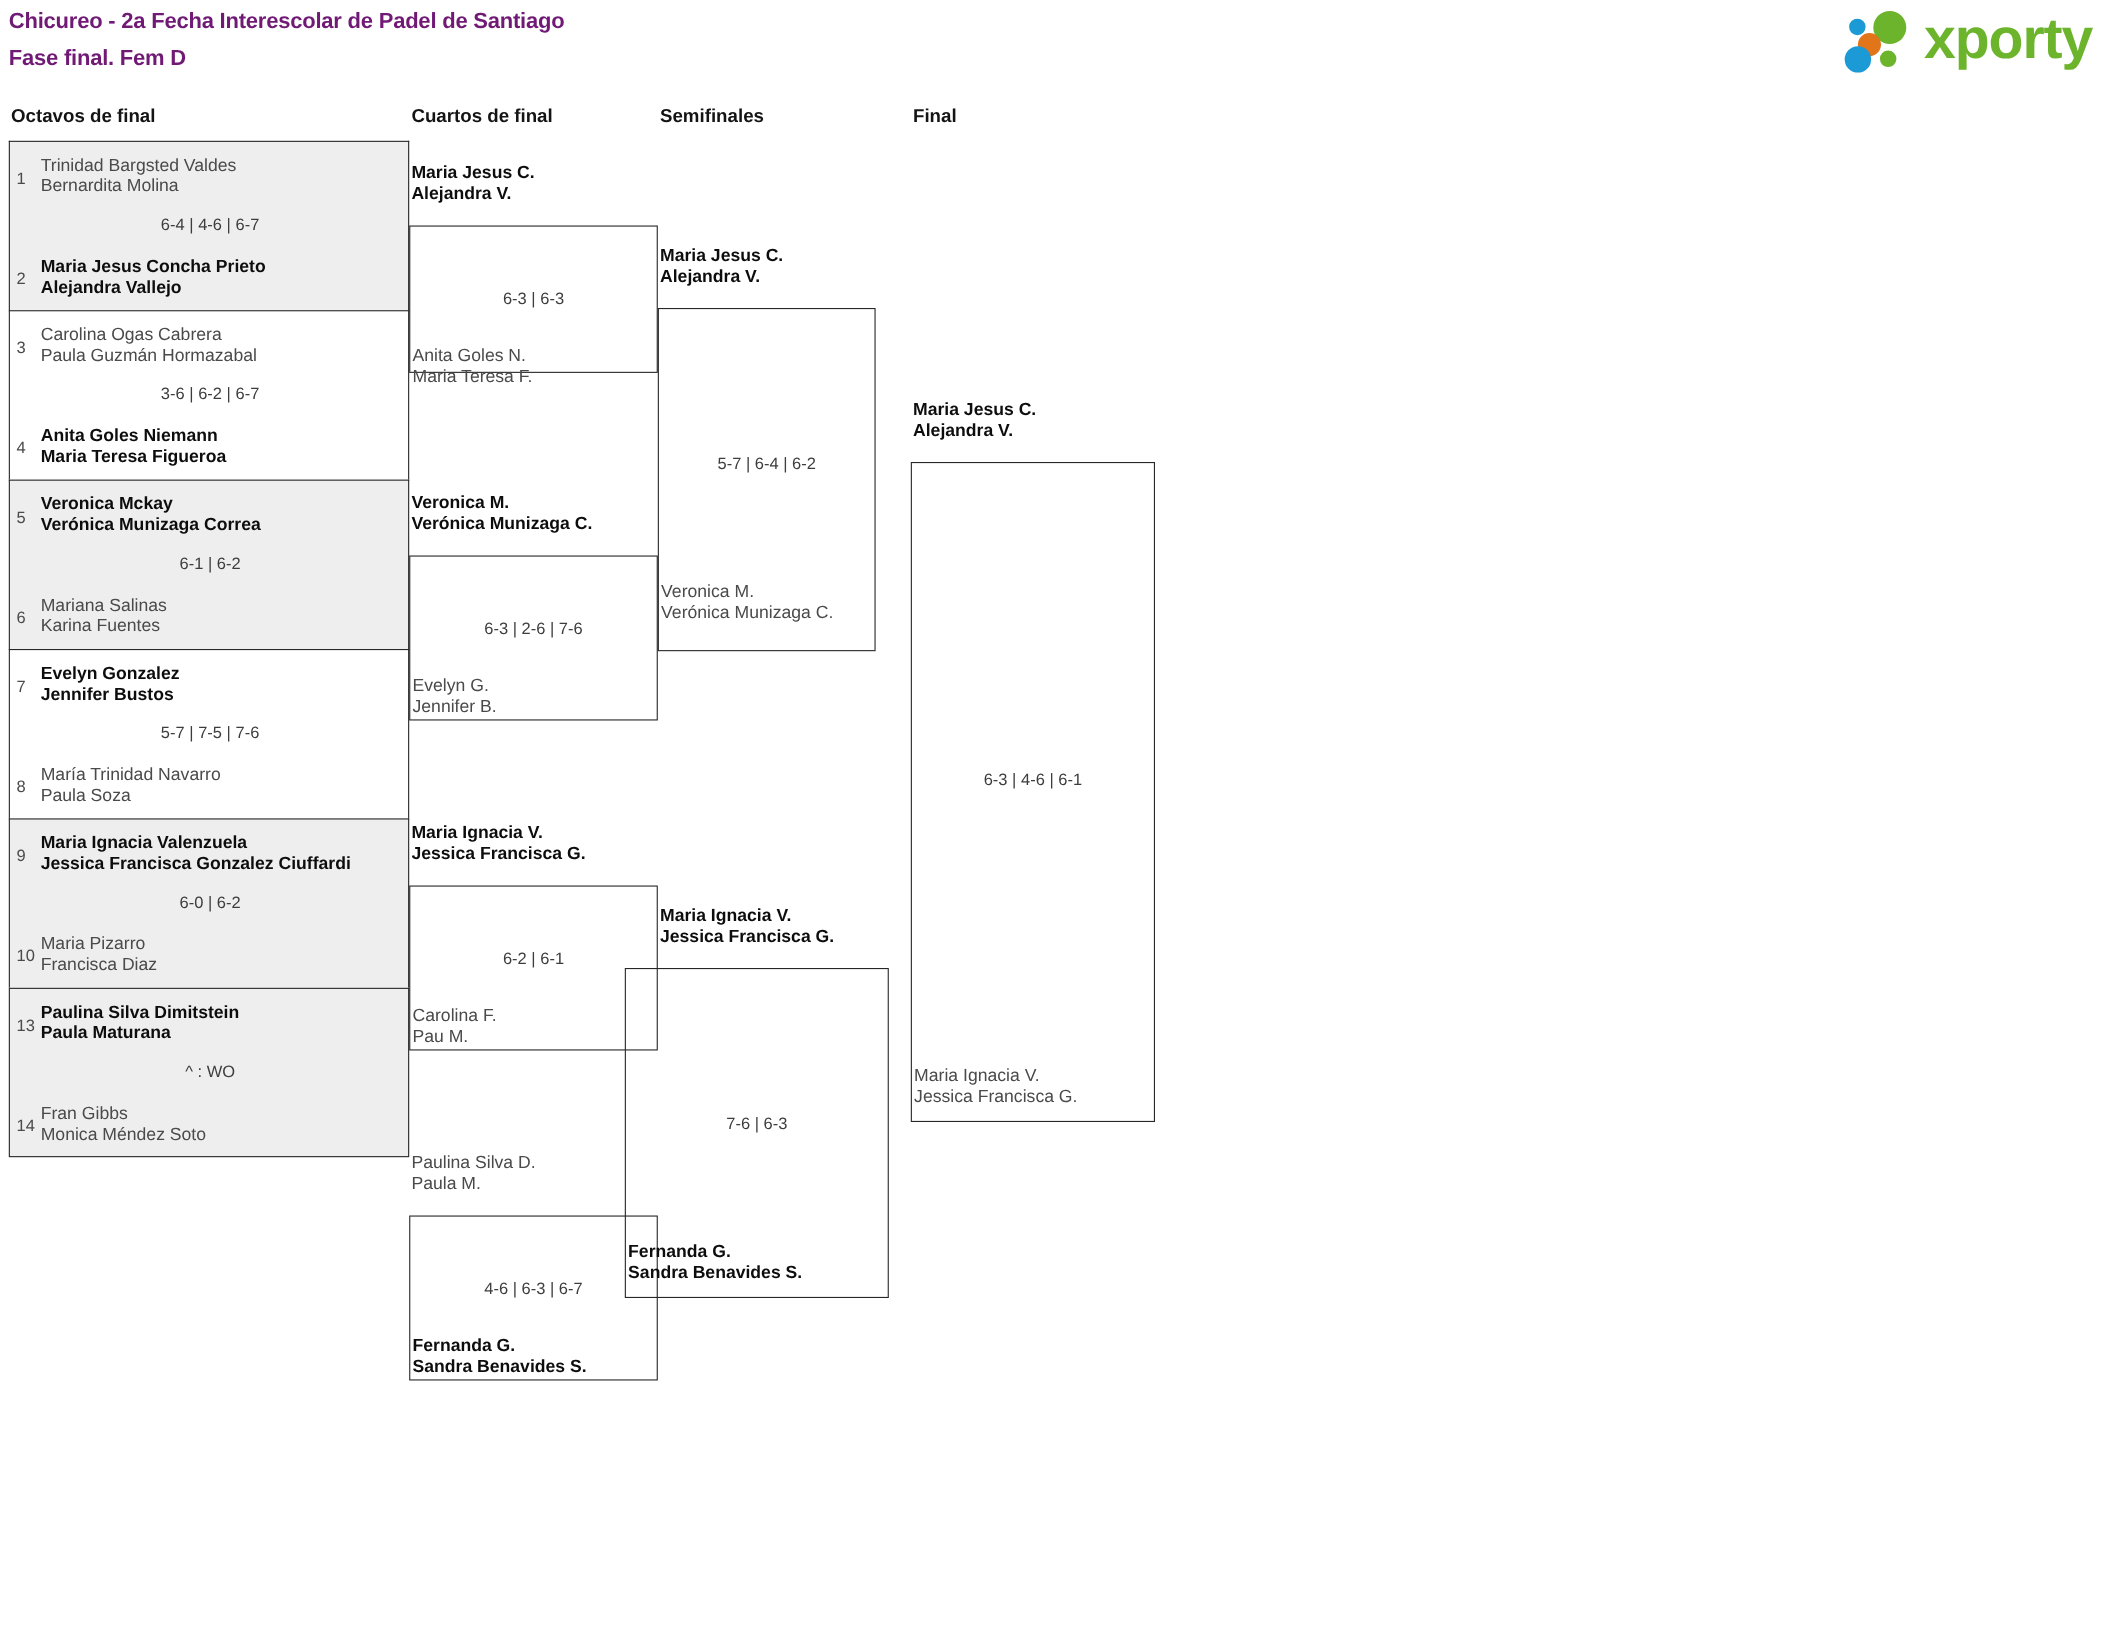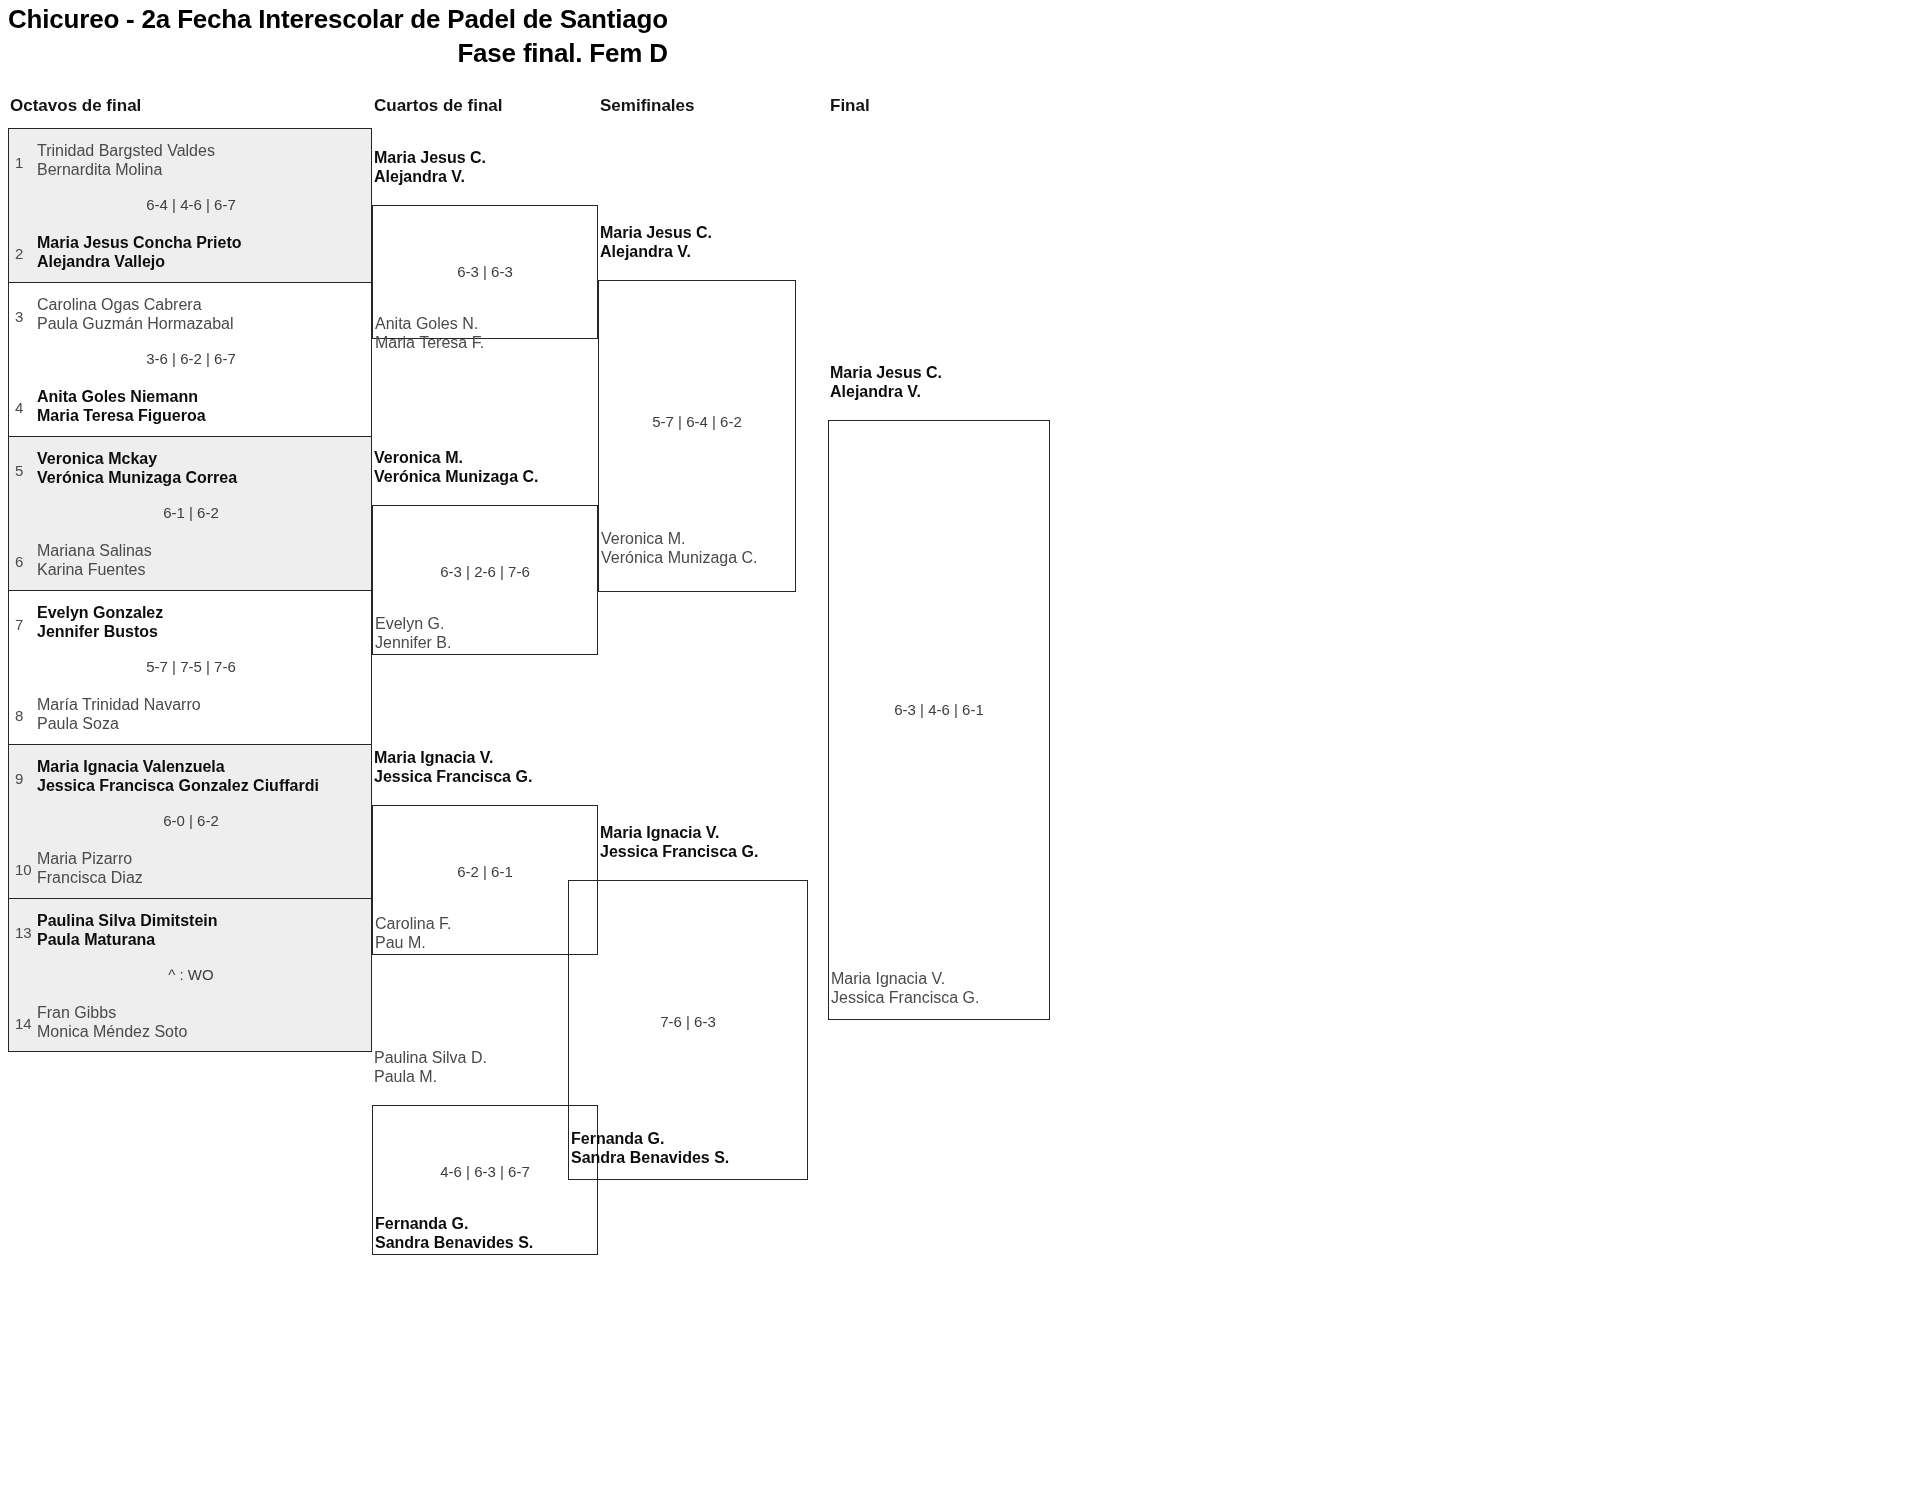--- a/index.html
+++ b/index.html
@@ -7,21 +7,21 @@
     width: 1920px; height: 1492px;
     background: #ffffff;
     font-family: "Liberation Sans", sans-serif;
     color: #1a1a1a;
     overflow: hidden;
   }
   .page { position: relative; width: 1920px; height: 1492px; }
 
   
   .title-block { position: absolute; left: 8px; top: 2px; }
-  .title-line { font-size: 26px; font-weight: 700; letter-spacing: -0.2px; line-height: 34px; color: #000000; text-align: right; }
+  .title-line { font-size: 20px; font-weight: 700; letter-spacing: -0.2px; line-height: 34px; color: #701a75; }
 
   .logo { position: absolute; right: 18px; top: 8px; display: flex; align-items: center; gap: 8px; }
   .logo-dots { position: relative; width: 64px; height: 56px; }
   .logo-dots i { position: absolute; border-radius: 50%; display: block; }
   .d-blue-sm  { width: 15px; height: 15px; background: #1b9ad6; left: 4px;  top: 9px; }
   .d-green-lg { width: 30px; height: 30px; background: #6cb42c; left: 26px; top: 2px; }
   .d-orange   { width: 21px; height: 21px; background: #e2741a; left: 12px; top: 22px; }
   .d-blue-lg  { width: 24px; height: 24px; background: #1b9ad6; left: 0px;  top: 34px; }
   .d-green-sm { width: 15px; height: 15px; background: #6cb42c; left: 32px; top: 38px; }
   .logo-word { font-size: 52px; font-weight: 700; color: #6cb42c; letter-spacing: -1px; line-height: 52px; }
@@ -77,20 +77,30 @@
 </head>
 <body>
 
 <div class="page">
 
   <div class="title-block">
     <div class="title-line">Chicureo - 2a Fecha Interescolar de Padel de Santiago</div>
     <div class="title-line">Fase final. Fem D</div>
   </div>
 
+  <div class="logo">
+    <span class="logo-dots">
+      <i class="d-blue-sm"></i>
+      <i class="d-green-lg"></i>
+      <i class="d-orange"></i>
+      <i class="d-blue-lg"></i>
+      <i class="d-green-sm"></i>
+    </span>
+    <span class="logo-word">xporty</span>
+  </div>
 
   <div class="round-head rh-1">Octavos de final</div>
   <div class="round-head rh-2">Cuartos de final</div>
   <div class="round-head rh-3">Semifinales</div>
   <div class="round-head rh-4">Final</div>
 
   <div class="r1" id="round1-container">
       <div class="r1-match shaded">
         <span class="seed top">1</span>
         <div class="team top">

